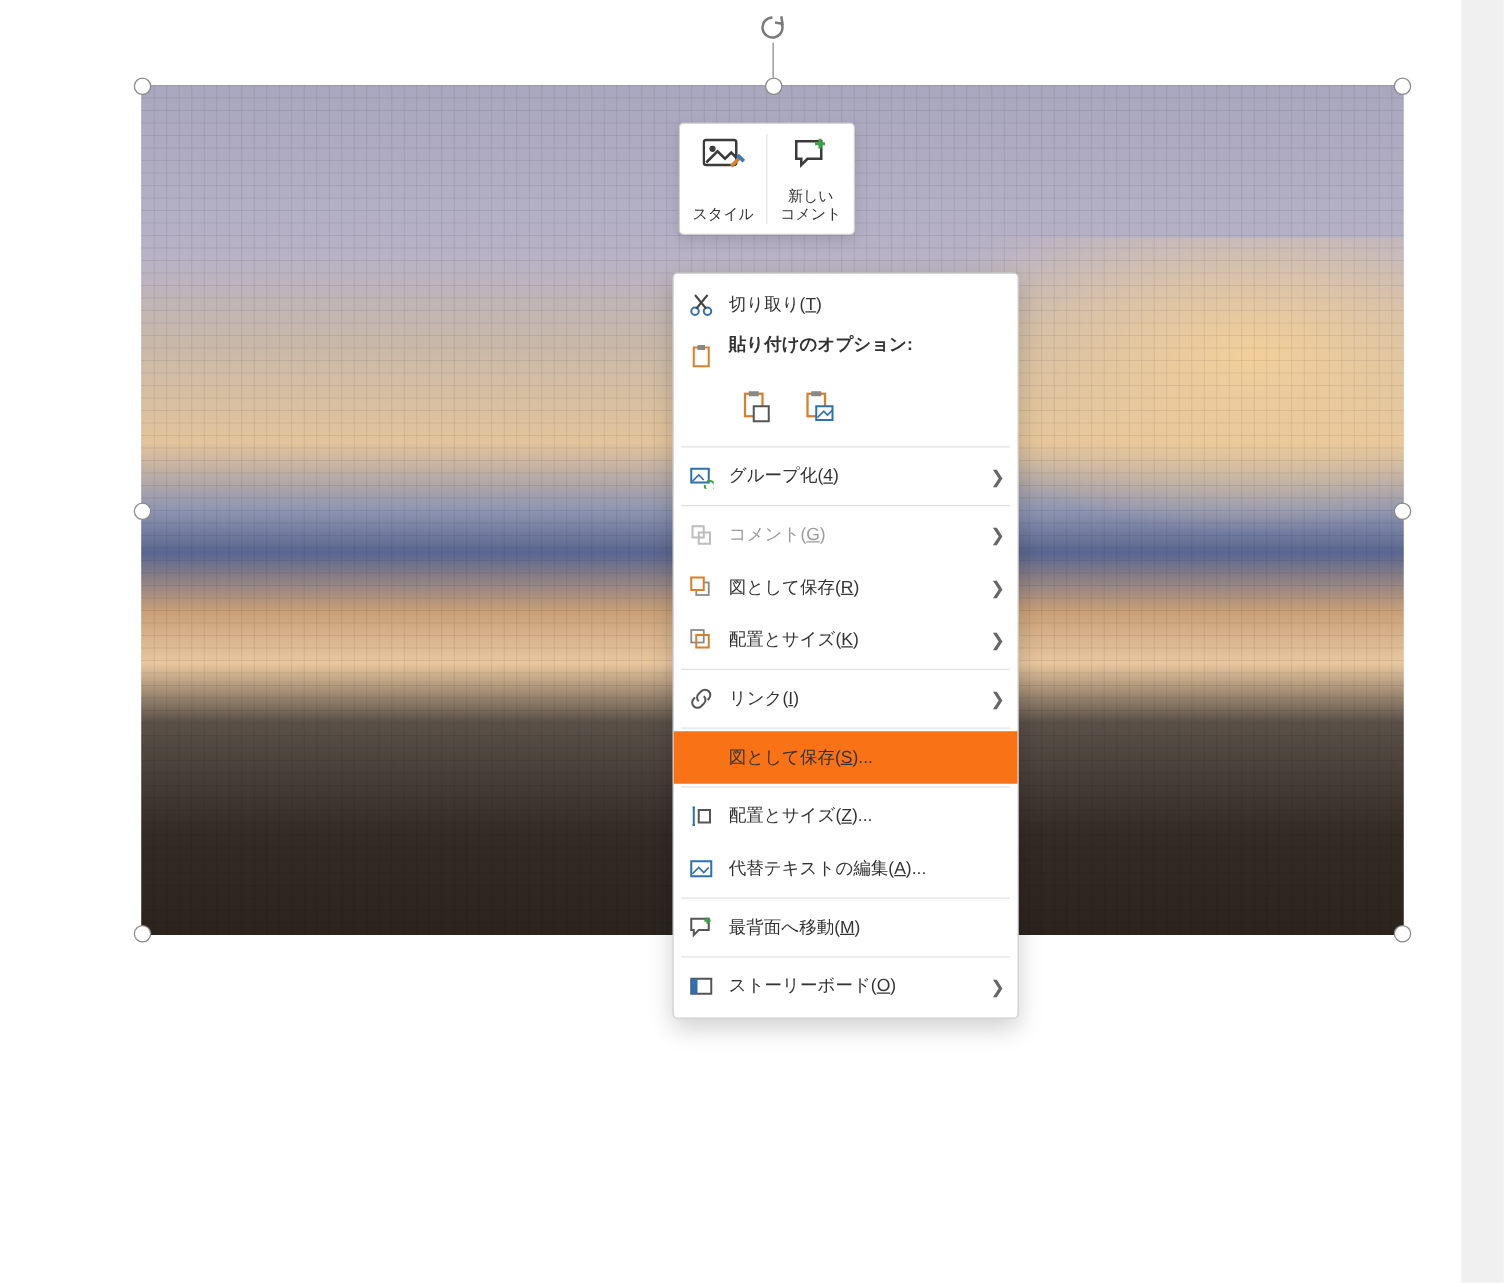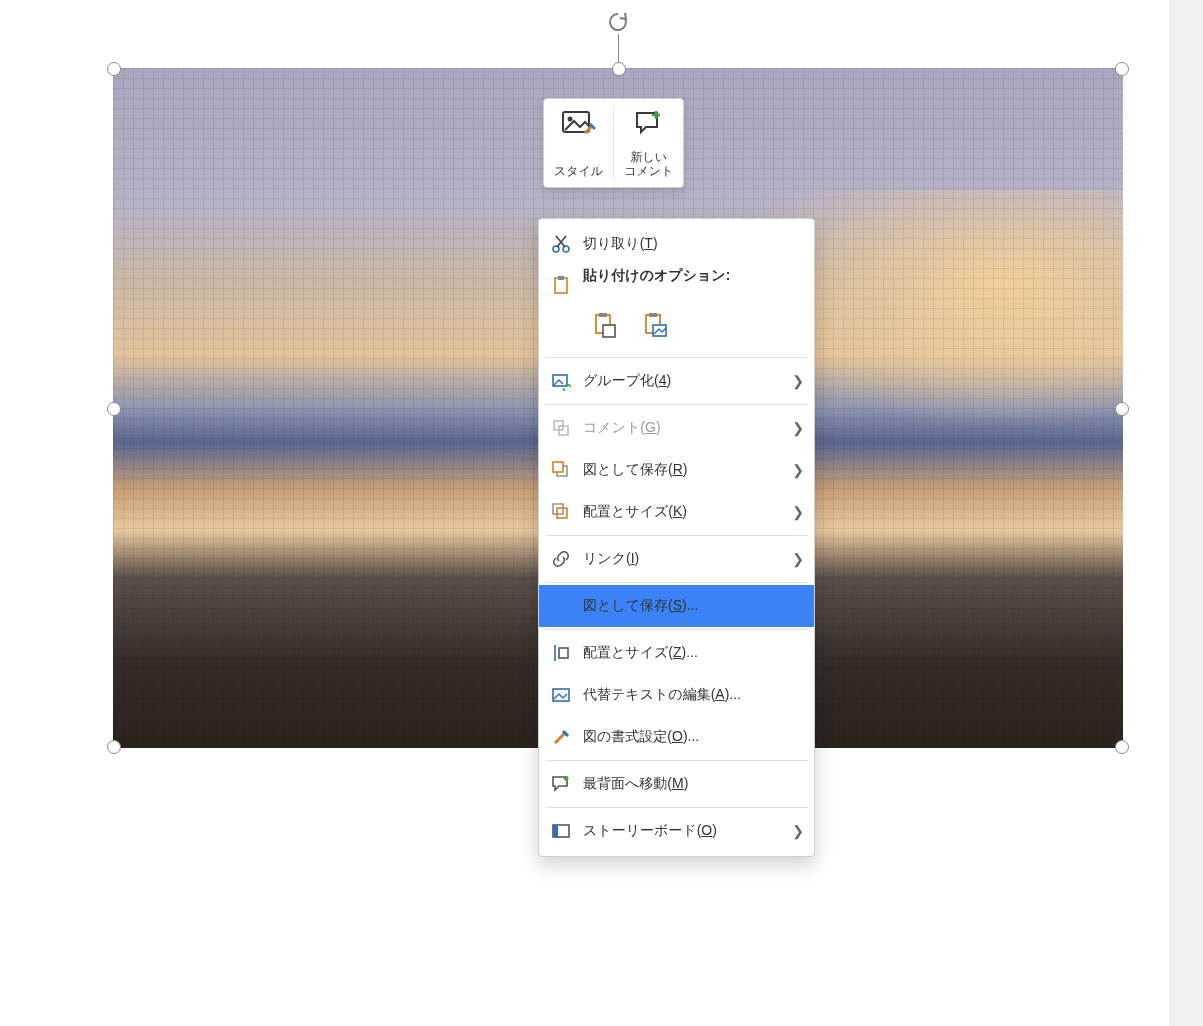--- a/index.html
+++ b/index.html
@@ -54,21 +54,21 @@
   .mini-tb .sep{width:0;border-left:1px solid #e3e3e3;margin:8px 0;}
   .ic{display:flex;align-items:center;justify-content:center}
   .ic svg{display:block}
 
   
   .ctx{position:absolute;left:538px;top:218px;width:275px;background:#fff;
     border:1px solid #cfcfcf;border-radius:4px;box-shadow:0 8px 20px rgba(0,0,0,.18);
     padding:4px 0;}
   .ctx .row{display:flex;align-items:center;height:42px;padding:0 12px 0 12px;
     cursor:pointer;position:relative;}
-  .ctx .row.hover{background:#3b82f6;}
+  .ctx .row.hover{background:#f97316;}
   .ctx .row.disabled{color:#9a9a9a;cursor:default}
   .ctx .row .cic{width:32px;display:flex;align-items:center;justify-content:flex-start}
   .ctx .row .txt{flex:1;font-size:14px;}
   .ctx .row .sub{position:absolute;right:10px;color:#666}
   .ctx .hdr{display:flex;height:36px;padding:2px 12px 0;
     font-weight:600}
   .ctx .hdr .cic{width:32px;display:flex;align-items:center}
   .ctx .paste-opts{display:flex;gap:14px;padding:4px 0 12px 48px;}
   .ctx .paste-opts .pbtn{width:34px;height:34px;display:flex;align-items:center;
     justify-content:center;border:1px solid transparent;border-radius:3px;cursor:pointer}
@@ -268,31 +268,20 @@
         <svg width="20" height="20" viewBox="0 0 20 20">
           <rect x="2" y="4" width="16" height="12" fill="none" stroke="#2f6fb3" stroke-width="1.6"></rect>
           <path d="M3 14 L8 9 L12 13 L16 9" stroke="#2f6fb3" stroke-width="1.4" fill="none"></path>
         </svg>
       </span>
       <span class="txt">
         <span>代替テキストの編集</span>(<span class="uline">A</span>)<span>...</span>
       </span>
     </div>
 
-    <div class="row">
-      <span class="cic">
-        <svg width="20" height="20" viewBox="0 0 20 20">
-          <path d="M4 16 L14 6" stroke="#d77f2a" stroke-width="3"></path>
-          <path d="M12 4 L17 9" stroke="#2f6fb3" stroke-width="3"></path>
-        </svg>
-      </span>
-      <span class="txt">
-        <span>図の書式設定</span>(<span class="uline">O</span>)<span>...</span>
-      </span>
-    </div>
     <hr>
 
     <div class="row">
       <span class="cic">
         <svg width="20" height="20" viewBox="0 0 20 20">
           <path d="M2 3h14v9H8l-4 4v-4H2z" fill="none" stroke="#555" stroke-width="1.6"></path>
           <path d="M15 2v5M12.5 4.5h5" stroke="#3fa24a" stroke-width="1.8"></path>
         </svg>
       </span>
       <span class="txt">

